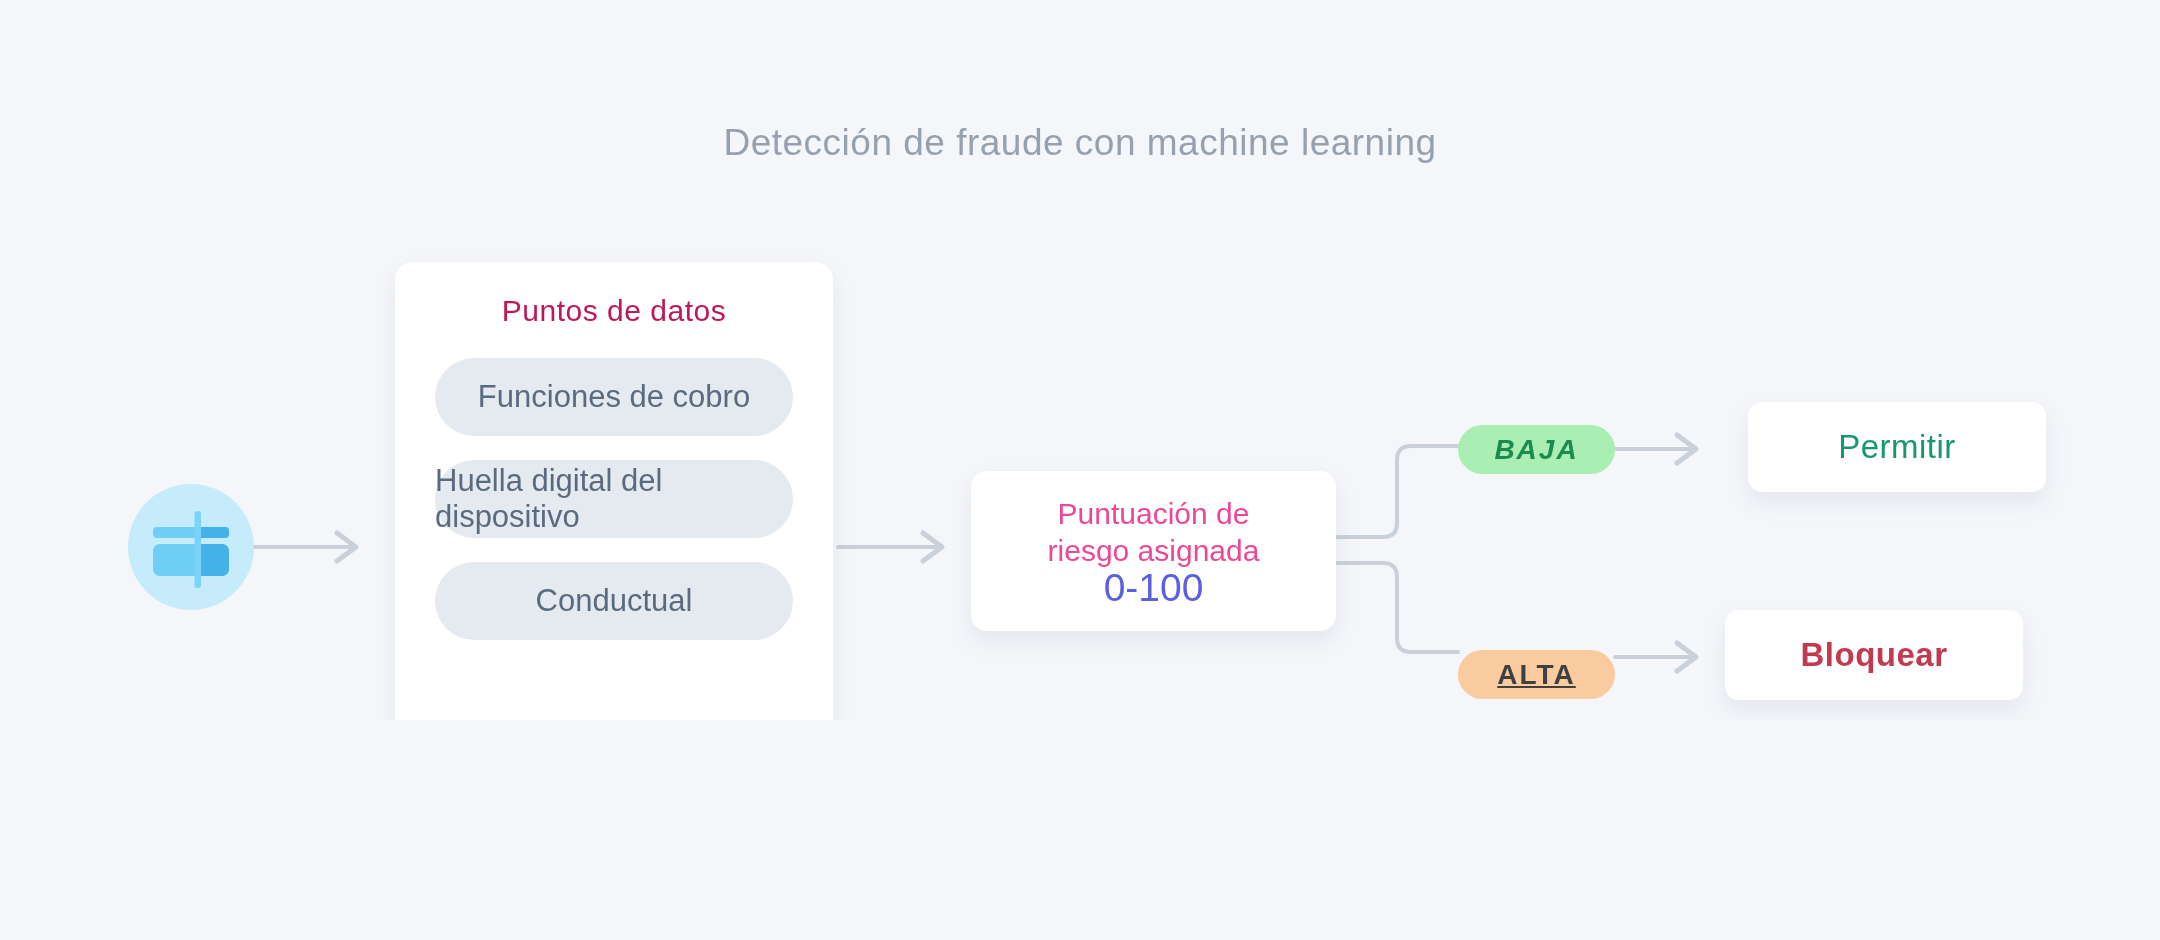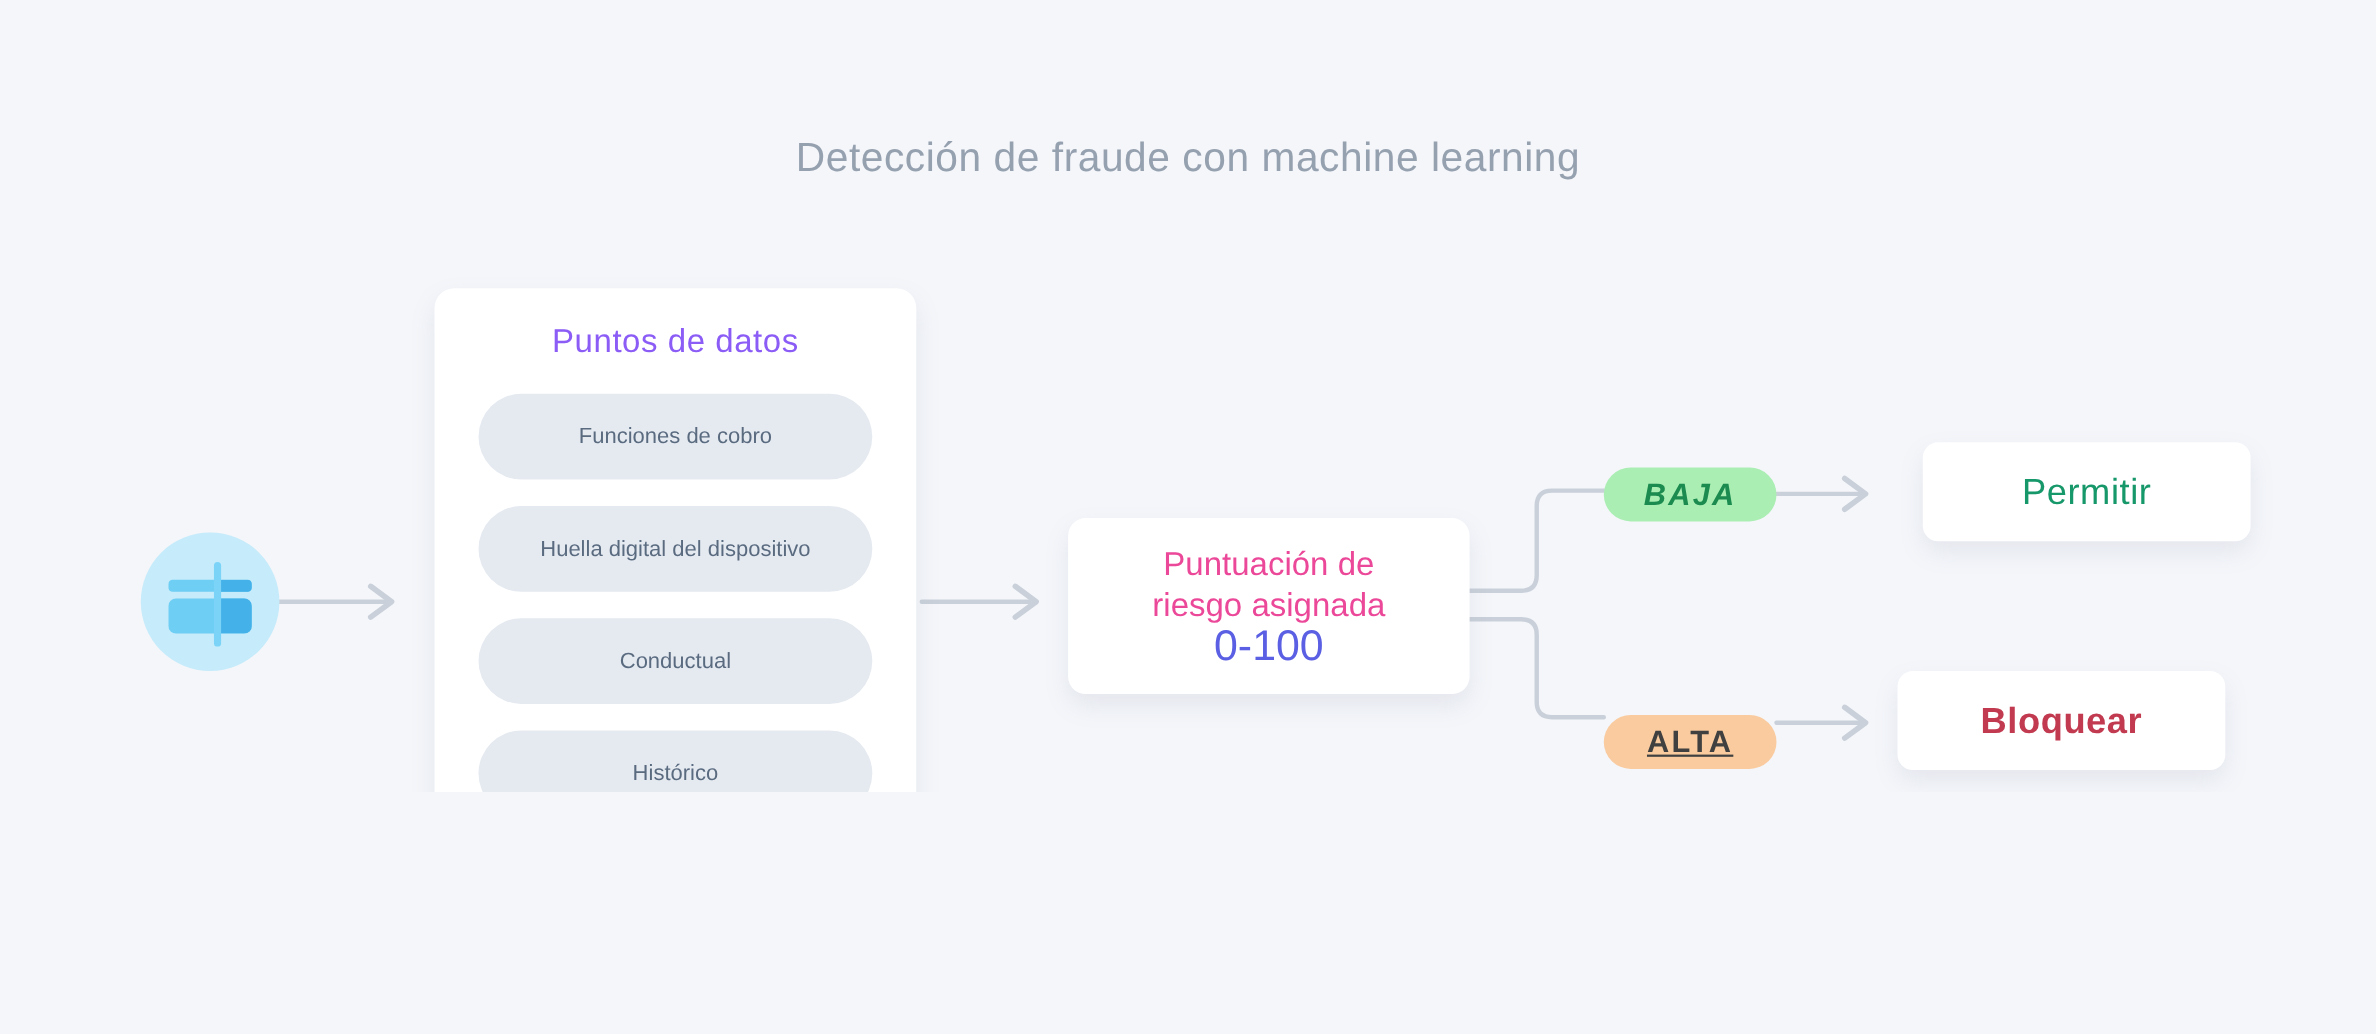--- a/index.html
+++ b/index.html
@@ -18,27 +18,27 @@
   .icon-circle{
     position:absolute;left:128px;top:484px;width:126px;height:126px;
     border-radius:50%;background:#C6EBFA;
     display:flex;align-items:center;justify-content:center;
   }
   
   .card{position:absolute;background:#FFFFFF;box-shadow:0 10px 22px rgba(120,132,156,.13);}
   .dp-card{left:395px;top:262px;width:438px;height:516px;border-radius:18px;}
   .dp-title{
     margin:0;padding-top:30px;height:38px;line-height:38px;text-align:center;
-    font-size:30px;font-weight:normal;color:#8b5cf6;letter-spacing:.5px;
+    font-size:30px;font-weight:normal;color:#be185d;letter-spacing:.5px;
   }
   .dp-pills{display:flex;flex-direction:column;gap:24px;padding:28px 40px 0 40px;}
   .dp-pill{
     height:78px;border-radius:40px;background:#E5EAF1;
     display:flex;align-items:center;justify-content:center;
-    font-size:20px;color:#5A6B80;
+    font-size:31px;color:#5A6B80;
   }
   
   .score-card{
     left:971px;top:471px;width:365px;height:160px;border-radius:16px;
     display:flex;flex-direction:column;align-items:center;justify-content:center;
   }
   .score-line{font-size:30px;line-height:37px;color:#ec4899;}
   .score-range{font-size:39px;line-height:38px;color:#5A5FE3;}
   
   .badge{
@@ -93,21 +93,20 @@
       <rect x="41.5" y="5" width="6.5" height="77" rx="3.2" fill="#7BD4F7"></rect>
     </svg>
   </div>
 
   <div class="card dp-card">
     <h2 class="dp-title">Puntos de datos</h2>
     <div class="dp-pills">
       <div class="dp-pill">Funciones de cobro</div>
       <div class="dp-pill">Huella digital del dispositivo</div>
       <div class="dp-pill">Conductual</div>
-      <div class="dp-pill">Histórico</div>
     </div>
   </div>
 
   <div class="card score-card">
     <div class="score-line">Puntuación de</div>
     <div class="score-line">riesgo asignada</div>
     <div class="score-range">0-100</div>
   </div>
 
   <div class="badge badge-low">BAJA</div>

